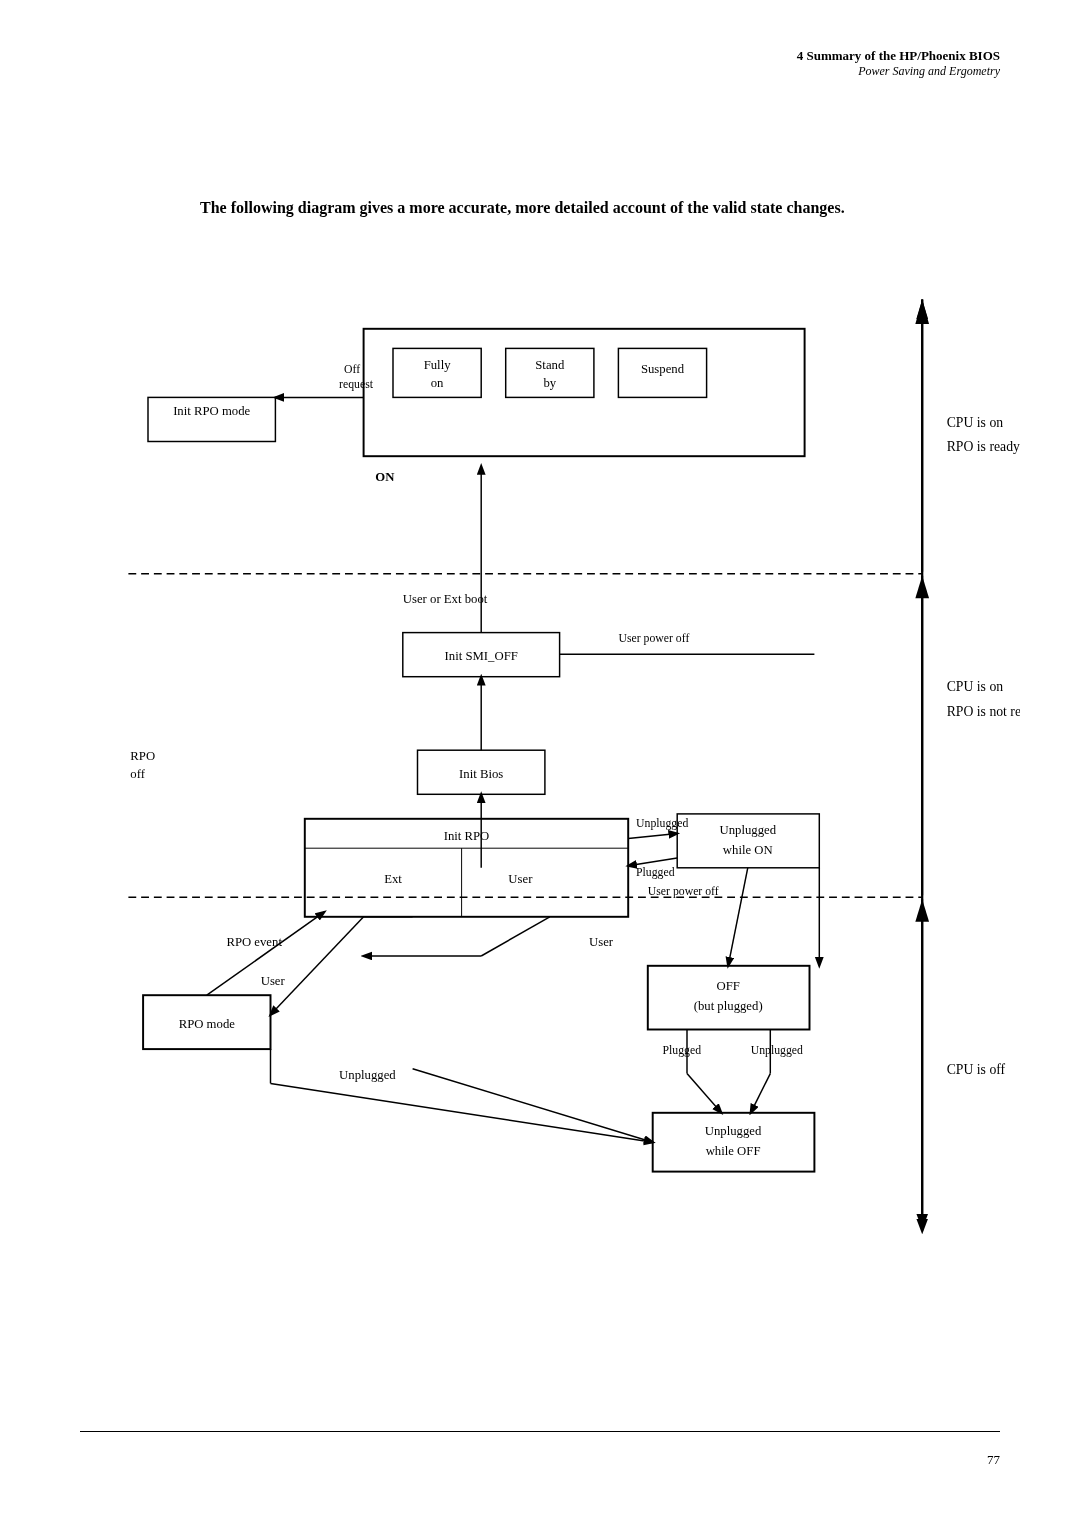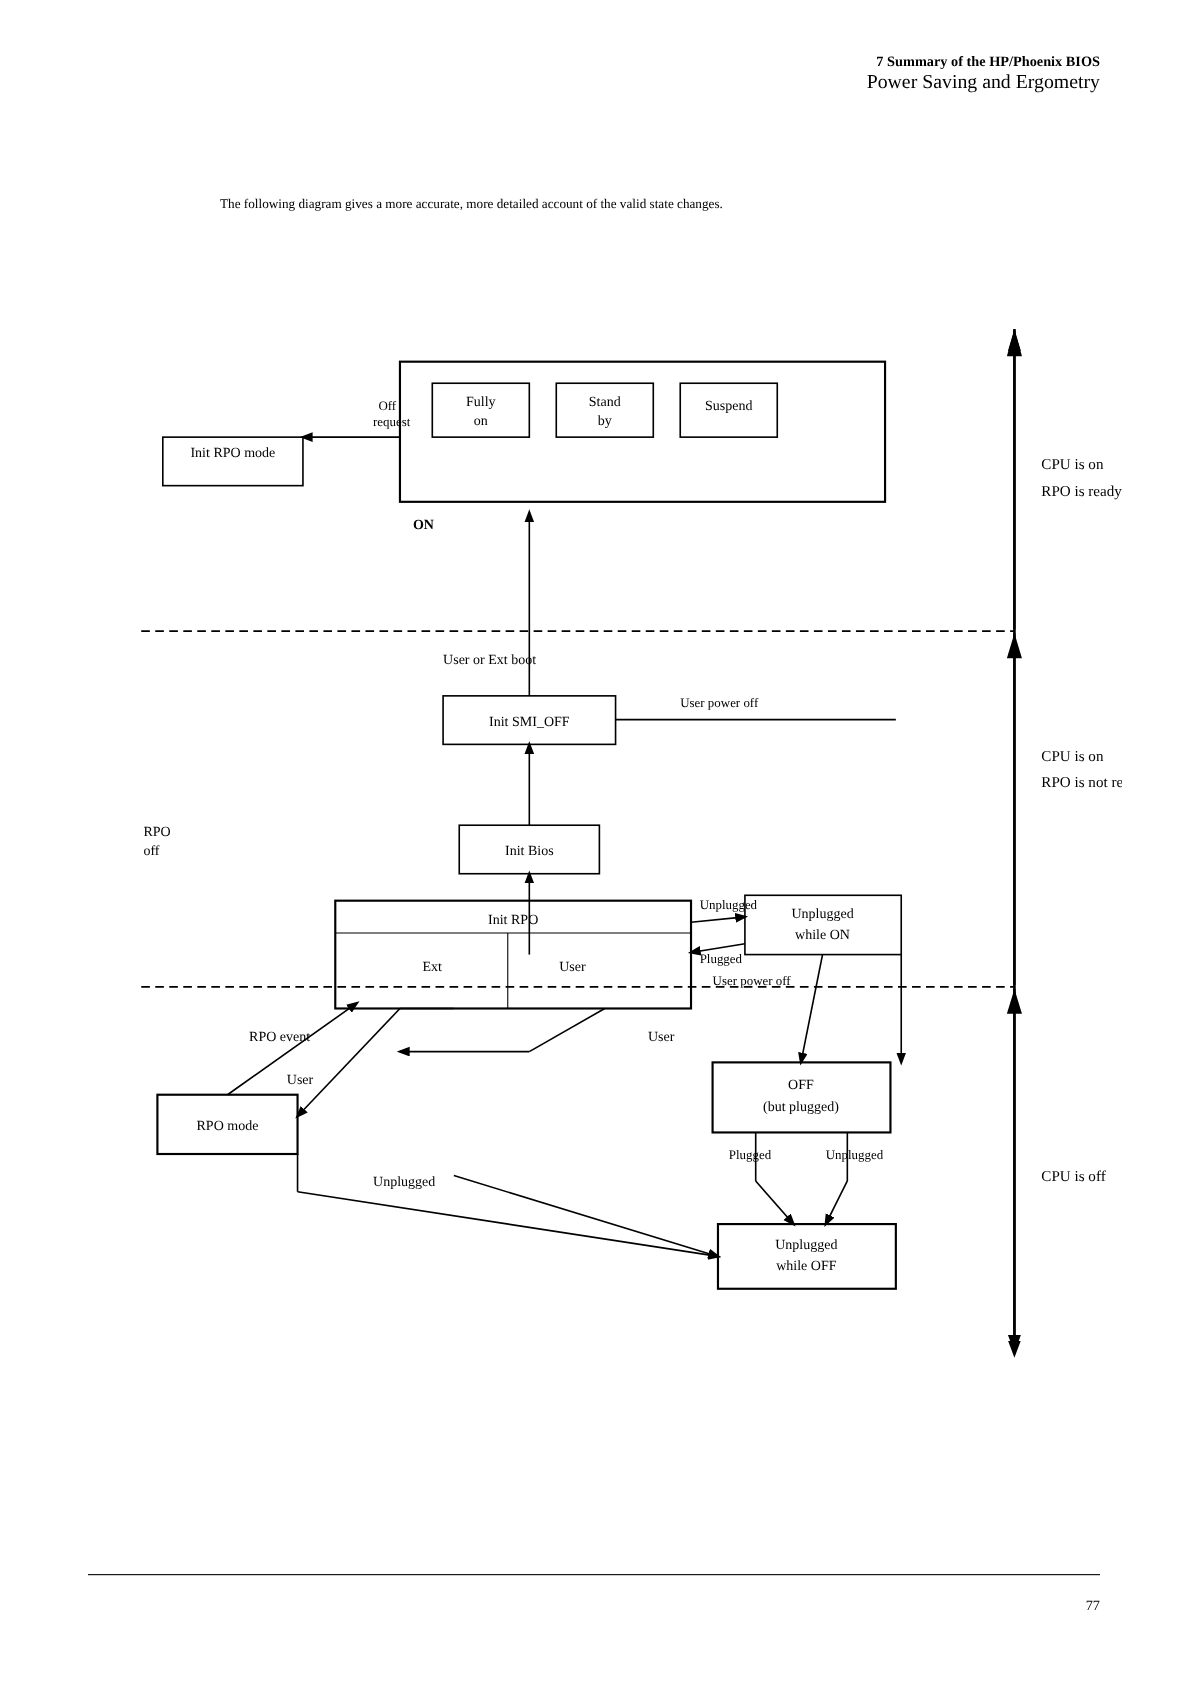--- a/index.html
+++ b/index.html
@@ -15,29 +15,31 @@
       position: absolute;
       top: 48px;
       right: 80px;
       text-align: right;
     }
     .page-header .chapter {
       font-weight: bold;
       font-size: 13px;
     }
     .page-header .subtitle {
-      font-size: 18px;
+      font-size: 12px;
+      font-style: italic;
     }
     .intro-text {
       position: absolute;
-      top: 176px;
+      top: 196px;
       left: 200px;
       right: 120px;
-      font-size: 12px;
+      font-size: 16px;
       line-height: 1.5;
+      font-weight: bold;
     }
     .diagram-container {
       position: absolute;
       top: 270px;
       left: 60px;
       right: 60px;
       bottom: 180px;
     }
     svg.diagram {
       width: 100%;
@@ -54,21 +56,21 @@
       justify-content: flex-end;
     }
     .page-number {
       font-size: 13px;
     }
   </style>
 </head>
 <body>
 
 <div class="page-header">
-  <div class="chapter">7  Summary of the HP/Phoenix BIOS</div>
+  <div class="chapter">4  Summary of the HP/Phoenix BIOS</div>
   <div class="subtitle">Power Saving and Ergometry</div>
 </div>
 
 <div class="intro-text">
   <span>The following diagram gives a more accurate, more detailed account of the valid state changes.</span>
 </div>
 
 <div class="diagram-container">
   <svg class="diagram" viewBox="0 0 960 1100" xmlns="http://www.w3.org/2000/svg">
     <defs>

